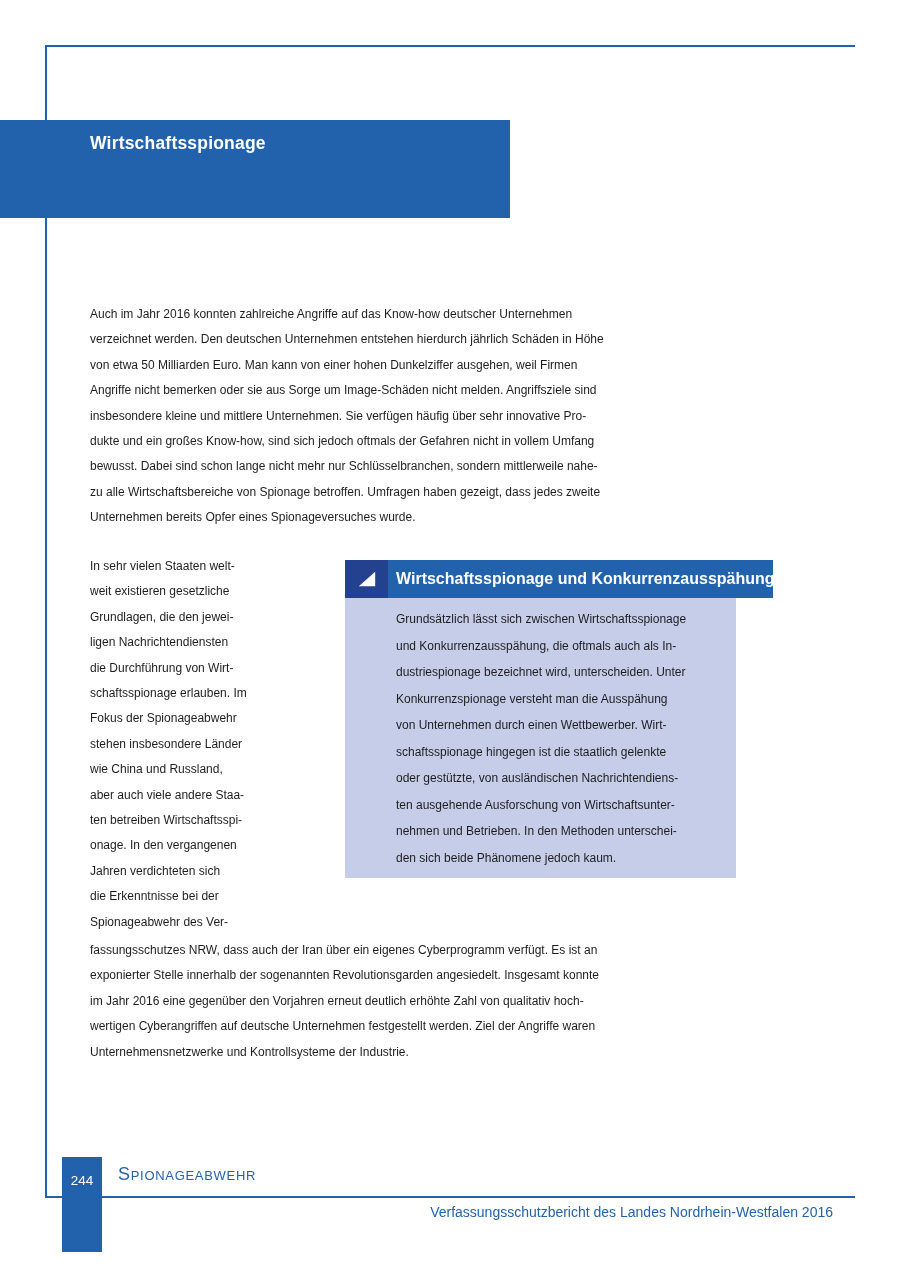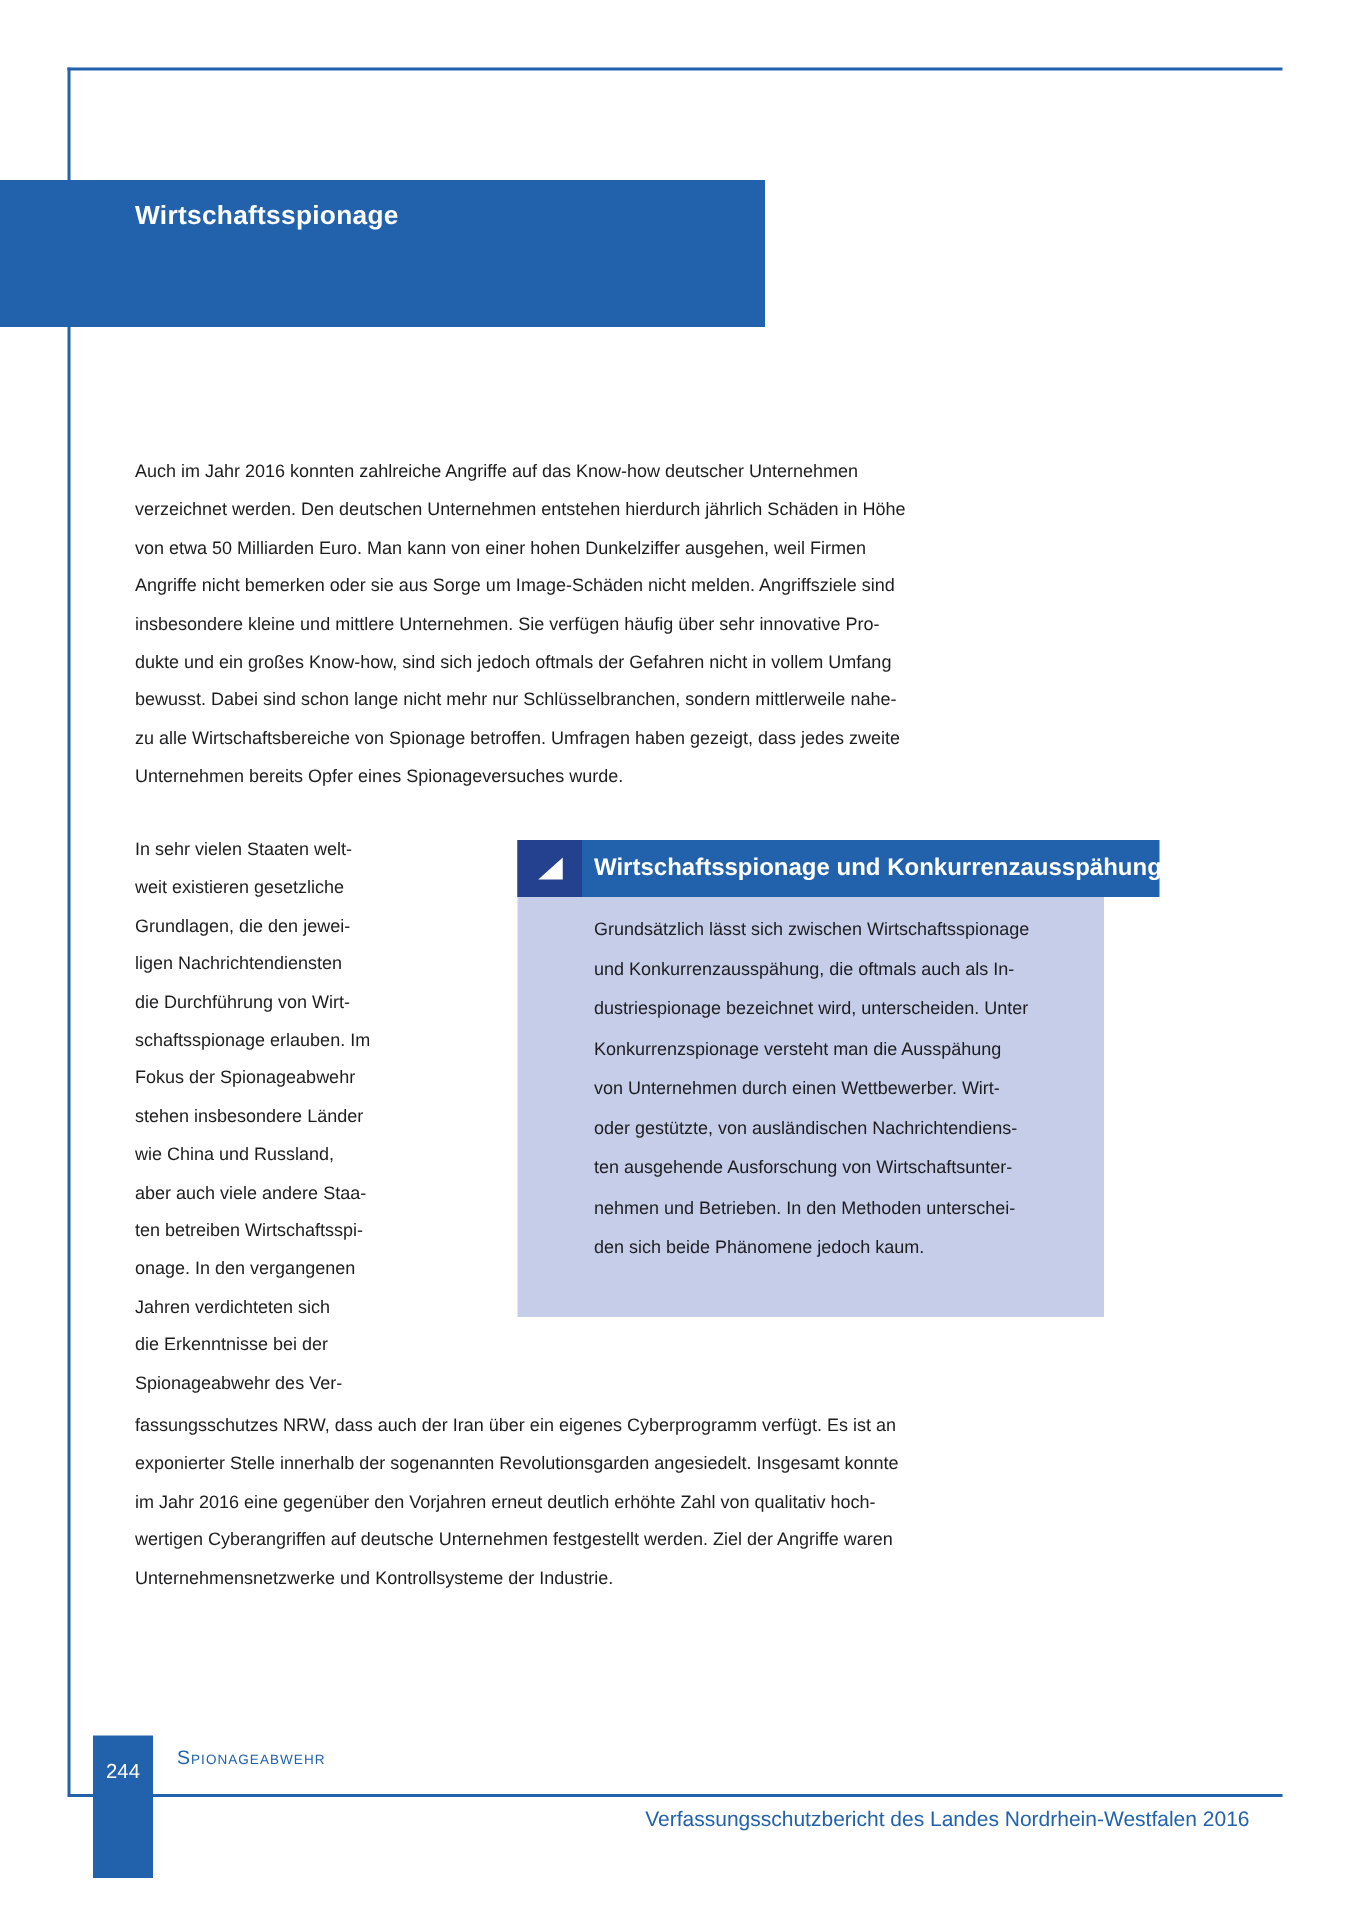--- a/index.html
+++ b/index.html
@@ -67,21 +67,21 @@
   }
   .pagenum-box {
     position: absolute; left: 62px; top: 1157px;
     width: 40px; height: 47px; background: var(--accent);
     color: #ffffff; font-size: 13.5px;
     display: flex; align-items: center; justify-content: center;
     z-index: 2;
   }
   .section-label {
     position: absolute; left: 118px; top: 1164px;
-    color: var(--accent); font-size: 13px;
+    color: var(--accent); font-size: 18px;
     font-variant: small-caps; letter-spacing: 0.7px;
   }
   .footer-rule {
     position: absolute; left: 45px; top: 1196px;
     width: 810px; height: 2px; background: var(--accent);
   }
   .footer-tab {
     position: absolute; left: 62px; top: 1198px;
     width: 40px; height: 54px; background: var(--accent);
   }
@@ -132,20 +132,21 @@
       <div class="tline">Spionageabwehr des Ver-</div>
     </div>
 
   <div class="infobox-body">
     <div class="txt infobox-text">
         <div class="tline">Grundsätzlich lässt sich zwischen Wirtschaftsspionage</div>
         <div class="tline">und Konkurrenzausspähung, die oftmals auch als In-</div>
         <div class="tline">dustriespionage bezeichnet wird, unterscheiden. Unter</div>
         <div class="tline">Konkurrenzspionage versteht man die Ausspähung</div>
         <div class="tline">von Unternehmen durch einen Wettbewerber. Wirt-</div>
+        <div class="tline">schaftsspionage hingegen ist die staatlich gelenkte</div>
         <div class="tline">oder gestützte, von ausländischen Nachrichtendiens-</div>
         <div class="tline">ten ausgehende Ausforschung von Wirtschaftsunter-</div>
         <div class="tline">nehmen und Betrieben. In den Methoden unterschei-</div>
         <div class="tline">den sich beide Phänomene jedoch kaum.</div>
       </div>
   </div>
 
   <div class="infobox-header">
     <div class="infobox-icon">
       <svg width="22" height="20" viewBox="0 0 24 22" aria-hidden="true">

